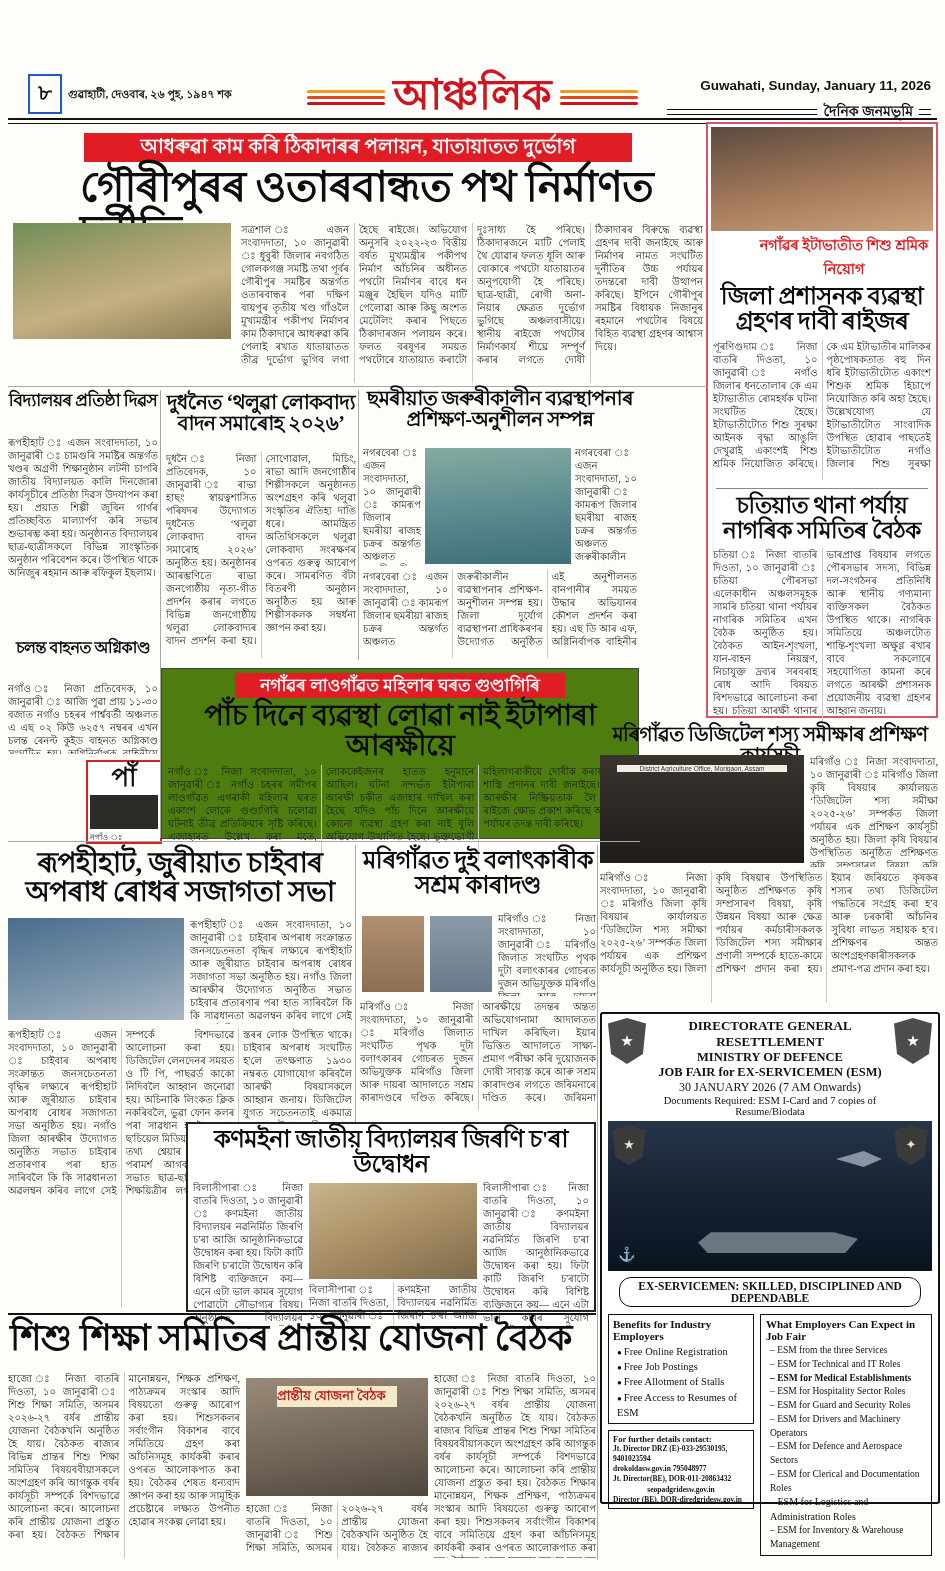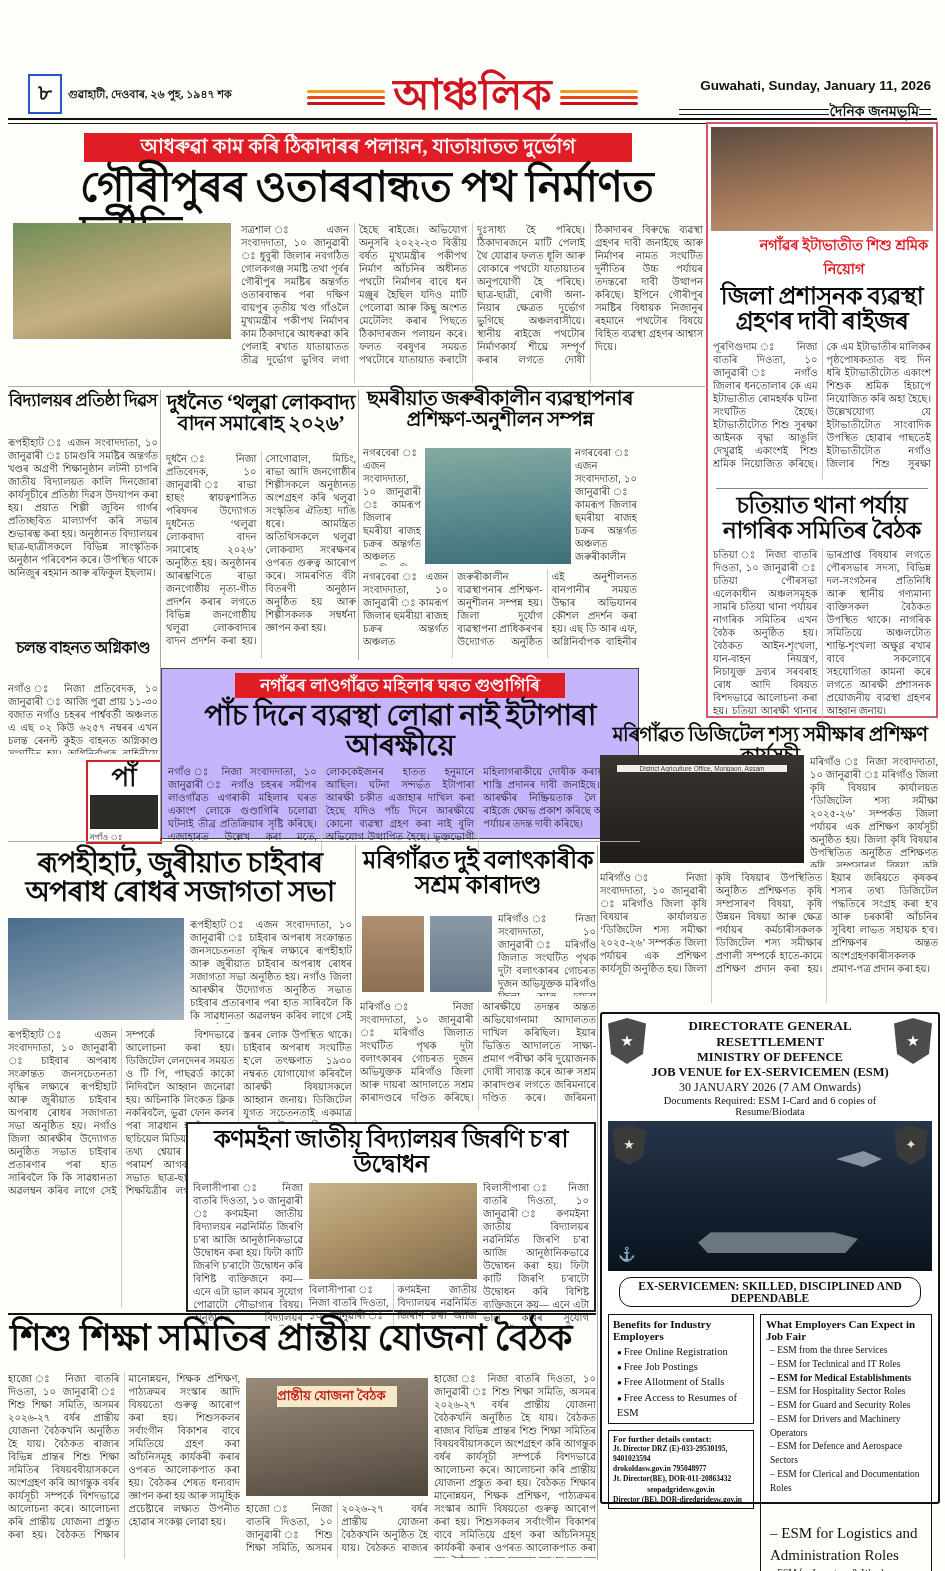--- a/index.html
+++ b/index.html
@@ -13,21 +13,21 @@
   .body-txt{font-size:10px;line-height:1.3;text-align:justify;color:#1c1c1c;}
   .cols2{column-count:2;column-gap:9px;column-rule:1px solid #c9c9c9;}
   .cols3{column-count:3;column-gap:9px;column-rule:1px solid #c9c9c9;}
   .cols4{column-count:4;column-gap:10px;column-rule:1px solid #c9c9c9;}
   .photo{background:#b5a98f;}
   .vline{background:#a8a8a8;width:1px;}
   .hline{background:#a8a8a8;height:1px;}
   .stripes{display:flex;flex-direction:column;gap:3px;width:78px;}
   .stripes b{display:block;height:3px;border-radius:2px;}
   .s1{background:#f09a1d;} .s2{background:#e4481c;} .s3{background:#c81220;}
-  .box{border:1px solid #444;background:#c4b5fd;}
+  .box{border:1px solid #444;background:#4d7c0f;}
   ul.plain{margin:2px 0 0 0;padding:0 0 0 4px;list-style:none;}
   ul.plain li{font-size:10.5px;line-height:1.45;font-family:"Liberation Serif",serif;}
   ul.dots li::before{content:"● ";font-size:8px;}
   ul.dash li::before{content:"–  ";}
   .adtxt{font-family:"Liberation Serif",serif;}
   .crest{width:38px;height:46px;background:#4c4c4c;clip-path:polygon(50% 0,100% 12%,92% 78%,50% 100%,8% 78%,0 12%);
          display:flex;align-items:center;justify-content:center;color:#fff;font-size:15px;}
   .emblem{width:34px;height:40px;background:#3a3a3a;clip-path:polygon(50% 0,100% 14%,90% 80%,50% 100%,10% 80%,0 14%);
           display:flex;align-items:center;justify-content:center;color:#e9e2c8;font-size:13px;}
 </style>
@@ -47,21 +47,21 @@
       </span>
     <span style="font-size:42px;font-weight:bold;color:#cf1420;letter-spacing:0;">আঞ্চলিক</span>
     <span class="stripes">
         <b class="s1"></b>
         <b class="s2"></b>
         <b class="s3"></b>
       </span>
   </div>
 
   <div class="abs" style="right:14px;top:78px;font-family:'Liberation Sans',sans-serif;font-size:13.5px;font-weight:bold;">Guwahati, Sunday, January 11, 2026</div>
-  <div class="abs" style="right:14px;top:100px;display:flex;align-items:center;">
+  <div class="abs" style="right:14px;top:100px;display:flex;align-items:center;gap:6px;">
     <span style="display:inline-block;width:150px;height:4px;border-top:1px solid #111;border-bottom:1px solid #111;"></span>
     <span style="font-size:14px;font-weight:bold;">দৈনিক জনমভূমি</span>
     <span style="display:inline-block;width:12px;height:4px;border-top:1px solid #111;border-bottom:1px solid #111;"></span>
   </div>
   <div class="abs" style="left:8px;right:8px;top:118px;height:3px;border-top:2px solid #111;border-bottom:1px solid #111;"></div>
 
   <div class="abs redband" style="left:84px;top:133px;width:548px;height:29px;font-size:20px;">আধৰুৱা কাম কৰি ঠিকাদাৰৰ পলায়ন, যাতায়াতত দুৰ্ভোগ</div>
   <div class="abs hl" style="left:80px;top:165px;width:625px;font-size:42px;">গৌৰীপুৰৰ ওতাৰবান্ধত পথ নিৰ্মাণত দুৰ্নীতি</div>
   <div class="abs photo" style="left:13px;top:223px;width:218px;height:116px;background:linear-gradient(165deg,#6e8f58 0%,#a8a070 35%,#c4b083 60%,#8d7a52 100%);"></div>
   <div class="abs body-txt cols4" style="left:13px;top:223px;width:690px;height:160px;padding-left:228px;box-sizing:border-box;column-count:4;">
@@ -156,23 +156,23 @@
     <div class="abs body-txt" style="left:426px;top:0;width:162px;height:186px;overflow:hidden;">হাজো ঃ নিজা বাতৰি দিওতা, ১০ জানুৱাৰী ঃ শিশু শিক্ষা সমিতি, অসমৰ ২০২৬-২৭ বৰ্ষৰ প্ৰান্তীয় যোজনা বৈঠকখনি অনুষ্ঠিত হৈ যায়। বৈঠকত ৰাজ্যৰ বিভিন্ন প্ৰান্তৰ শিশু শিক্ষা সমিতিৰ বিষয়ববীয়াসকলে অংশগ্ৰহণ কৰি আগন্তুক বৰ্ষৰ কাৰ্যসূচী সম্পৰ্কে বিশদভাৱে আলোচনা কৰে। আলোচনা কৰি প্ৰান্তীয় যোজনা প্ৰস্তুত কৰা হয়। বৈঠকত শিক্ষাৰ মানোন্নয়ন, শিক্ষক প্ৰশিক্ষণ, পাঠ্যক্ৰমৰ সংস্কাৰ আদি বিষয়তো গুৰুত্ব আৰোপ কৰা হয়। শিশুসকলৰ সৰ্বাংগীন বিকাশৰ বাবে সমিতিয়ে গ্ৰহণ কৰা আঁচনিসমূহ কাৰ্যকৰী কৰাৰ ওপৰত আলোকপাত কৰা হয়। বৈঠকৰ শেষত ধন্যবাদ জ্ঞাপন কৰা হয় আৰু সামূহিক প্ৰচেষ্টাৰে লক্ষ্যত উপনীত হোৱাৰ সংকল্প লোৱা হয়।</div>
     <div class="abs body-txt cols2" style="left:238px;top:130px;width:182px;height:56px;overflow:hidden;">হাজো ঃ নিজা বাতৰি দিওতা, ১০ জানুৱাৰী ঃ শিশু শিক্ষা সমিতি, অসমৰ ২০২৬-২৭ বৰ্ষৰ প্ৰান্তীয় যোজনা বৈঠকখনি অনুষ্ঠিত হৈ যায়। বৈঠকত ৰাজ্যৰ বিভিন্ন প্ৰান্তৰ শিশু শিক্ষা সমিতিৰ বিষয়ববীয়াসকলে অংশগ্ৰহণ কৰি আগন্তুক বৰ্ষৰ কাৰ্যসূচী সম্পৰ্কে বিশদভাৱে আলোচনা কৰে। আলোচনা কৰি প্ৰান্তীয় যোজনা প্ৰস্তুত কৰা হয়। বৈঠকত শিক্ষাৰ মানোন্নয়ন, শিক্ষক প্ৰশিক্ষণ, পাঠ্যক্ৰমৰ সংস্কাৰ আদি বিষয়তো গুৰুত্ব আৰোপ কৰা হয়। শিশুসকলৰ সৰ্বাংগীন বিকাশৰ বাবে সমিতিয়ে গ্ৰহণ কৰা আঁচনিসমূহ কাৰ্যকৰী কৰাৰ ওপৰত আলোকপাত কৰা হয়। বৈঠকৰ শেষত ধন্যবাদ জ্ঞাপন কৰা হয় আৰু সামূহিক প্ৰচেষ্টাৰে লক্ষ্যত উপনীত হোৱাৰ সংকল্প লোৱা হয়।</div>
   </div>
 
   <div class="abs adtxt" style="left:600px;top:1012px;width:340px;height:492px;border:2px solid #111;border-radius:3px;background:#fff;box-sizing:border-box;padding:4px 6px;">
     <div style="display:flex;align-items:flex-start;gap:4px;">
       <div class="crest">★</div>
       <div style="flex:1;text-align:center;">
         <div style="font-size:13px;font-weight:bold;">DIRECTORATE GENERAL RESETTLEMENT</div>
         <div style="font-size:12.5px;font-weight:bold;">MINISTRY OF DEFENCE</div>
-        <div style="font-size:12.5px;font-weight:bold;">JOB VENUE for EX-SERVICEMEN (ESM)</div>
+        <div style="font-size:12.5px;font-weight:bold;">JOB FAIR for EX-SERVICEMEN (ESM)</div>
         <div style="font-size:12px;">30 JANUARY 2026 (7 AM Onwards)</div>
-        <div style="font-size:10.5px;">Documents Required: ESM I-Card and 6 copies of Resume/Biodata</div>
+        <div style="font-size:10.5px;">Documents Required: ESM I-Card and 7 copies of Resume/Biodata</div>
       </div>
       <div class="crest">★</div>
     </div>
 
     <div style="position:relative;margin-top:4px;height:150px;background:linear-gradient(180deg,#25354a 0%,#16202e 55%,#0b1320 100%);">
       <div class="emblem" style="position:absolute;left:4px;top:4px;">★</div>
       <div class="emblem" style="position:absolute;right:4px;top:4px;">✦</div>
       <div style="position:absolute;left:90px;bottom:18px;width:160px;height:26px;background:#6a7682;clip-path:polygon(0 60%,8% 20%,85% 20%,100% 45%,92% 100%,6% 100%);"></div>
       <div style="position:absolute;right:50px;top:30px;width:46px;height:16px;background:#8a93a0;clip-path:polygon(0 50%,60% 0,100% 50%,60% 100%);"></div>
       <div style="position:absolute;left:10px;bottom:8px;color:#cfd8e2;font-size:14px;">⚓</div>
@@ -206,21 +206,21 @@
         <div style="font-size:11px;font-weight:bold;">What Employers Can Expect in Job Fair</div>
         <ul class="plain dash" style="font-size:9.5px;">
           <li style="font-size:9.5px;">ESM from the three Services</li>
           <li style="font-size:9.5px;">ESM for Technical and IT Roles</li>
           <li style="font-size:9.5px;font-weight:bold;">ESM for Medical Establishments</li>
           <li style="font-size:9.5px;">ESM for Hospitality Sector Roles</li>
           <li style="font-size:9.5px;">ESM for Guard and Security Roles</li>
           <li style="font-size:9.5px;">ESM for Drivers and Machinery Operators</li>
           <li style="font-size:9.5px;">ESM for Defence and Aerospace Sectors</li>
           <li style="font-size:9.5px;">ESM for Clerical and Documentation Roles</li>
-          <li style="font-size:15px;margin-top:28px;">ESM for Logistics and Administration Roles</li>
+          <li style="font-size:10px;">ESM for Logistics and Administration Roles</li>
           <li style="font-size:9.5px;">ESM for Inventory &amp; Warehouse Management</li>
 
         </ul>
       </div>
     </div>
 
   </div>
 
 </div>
 

